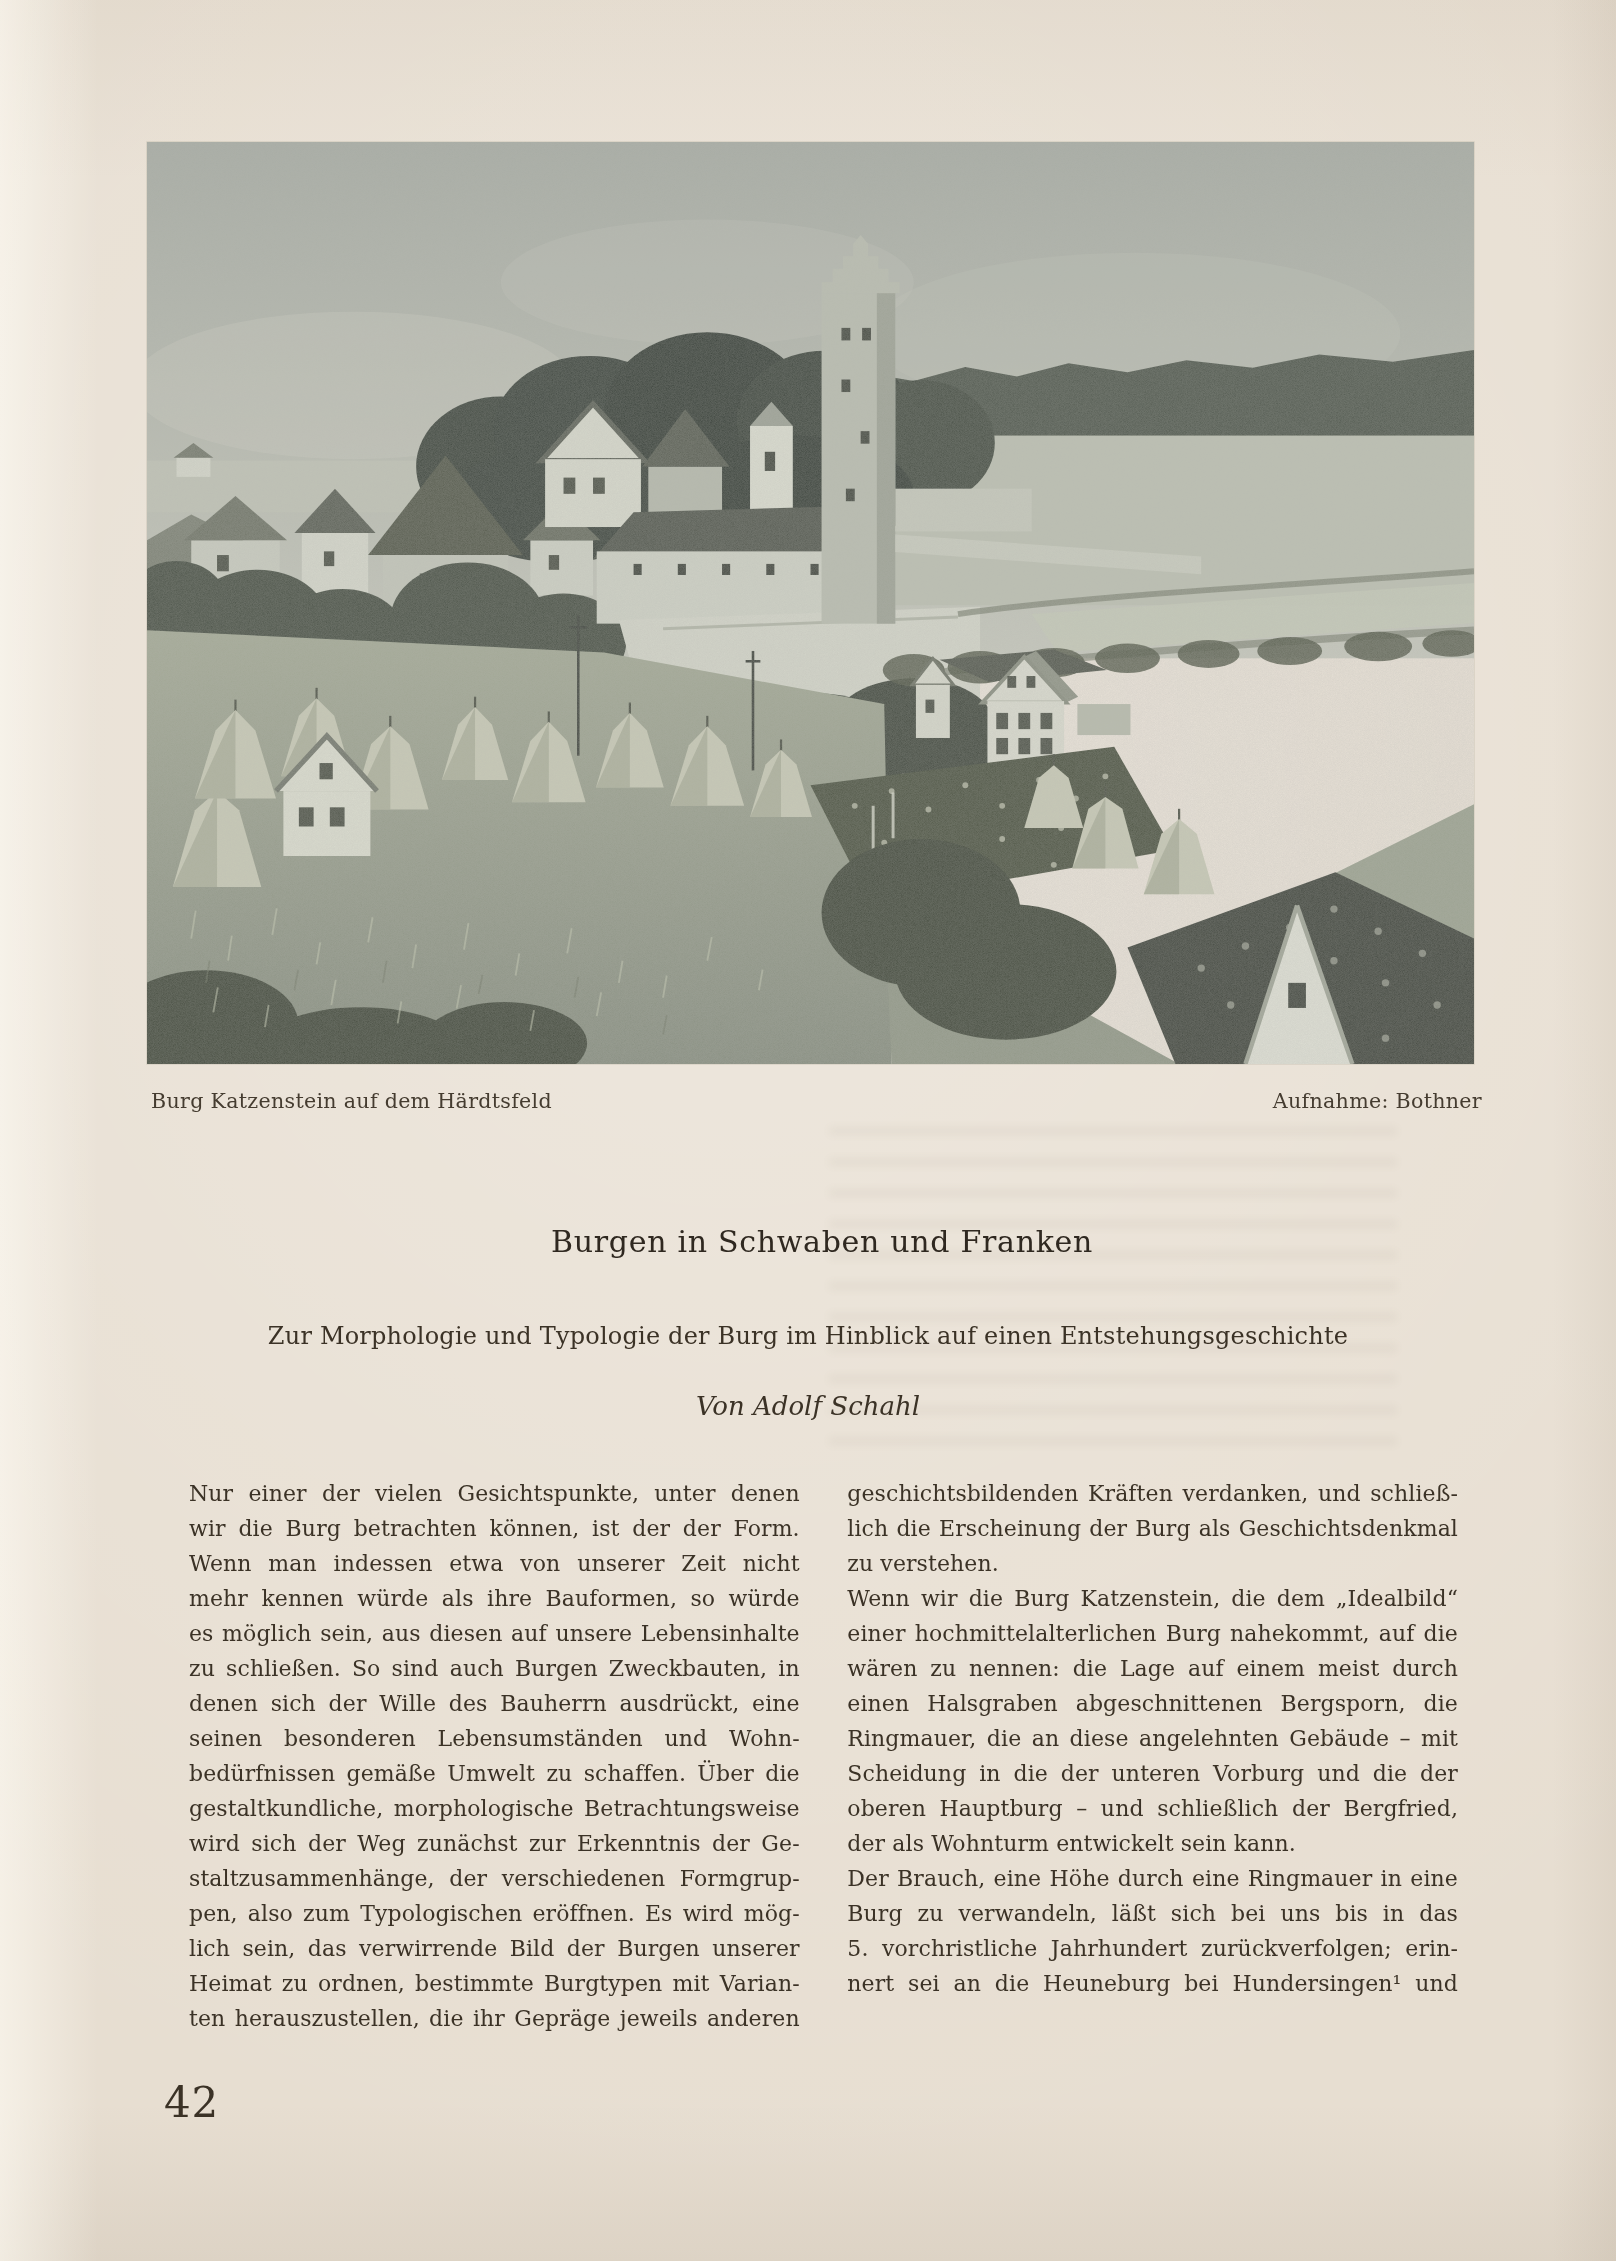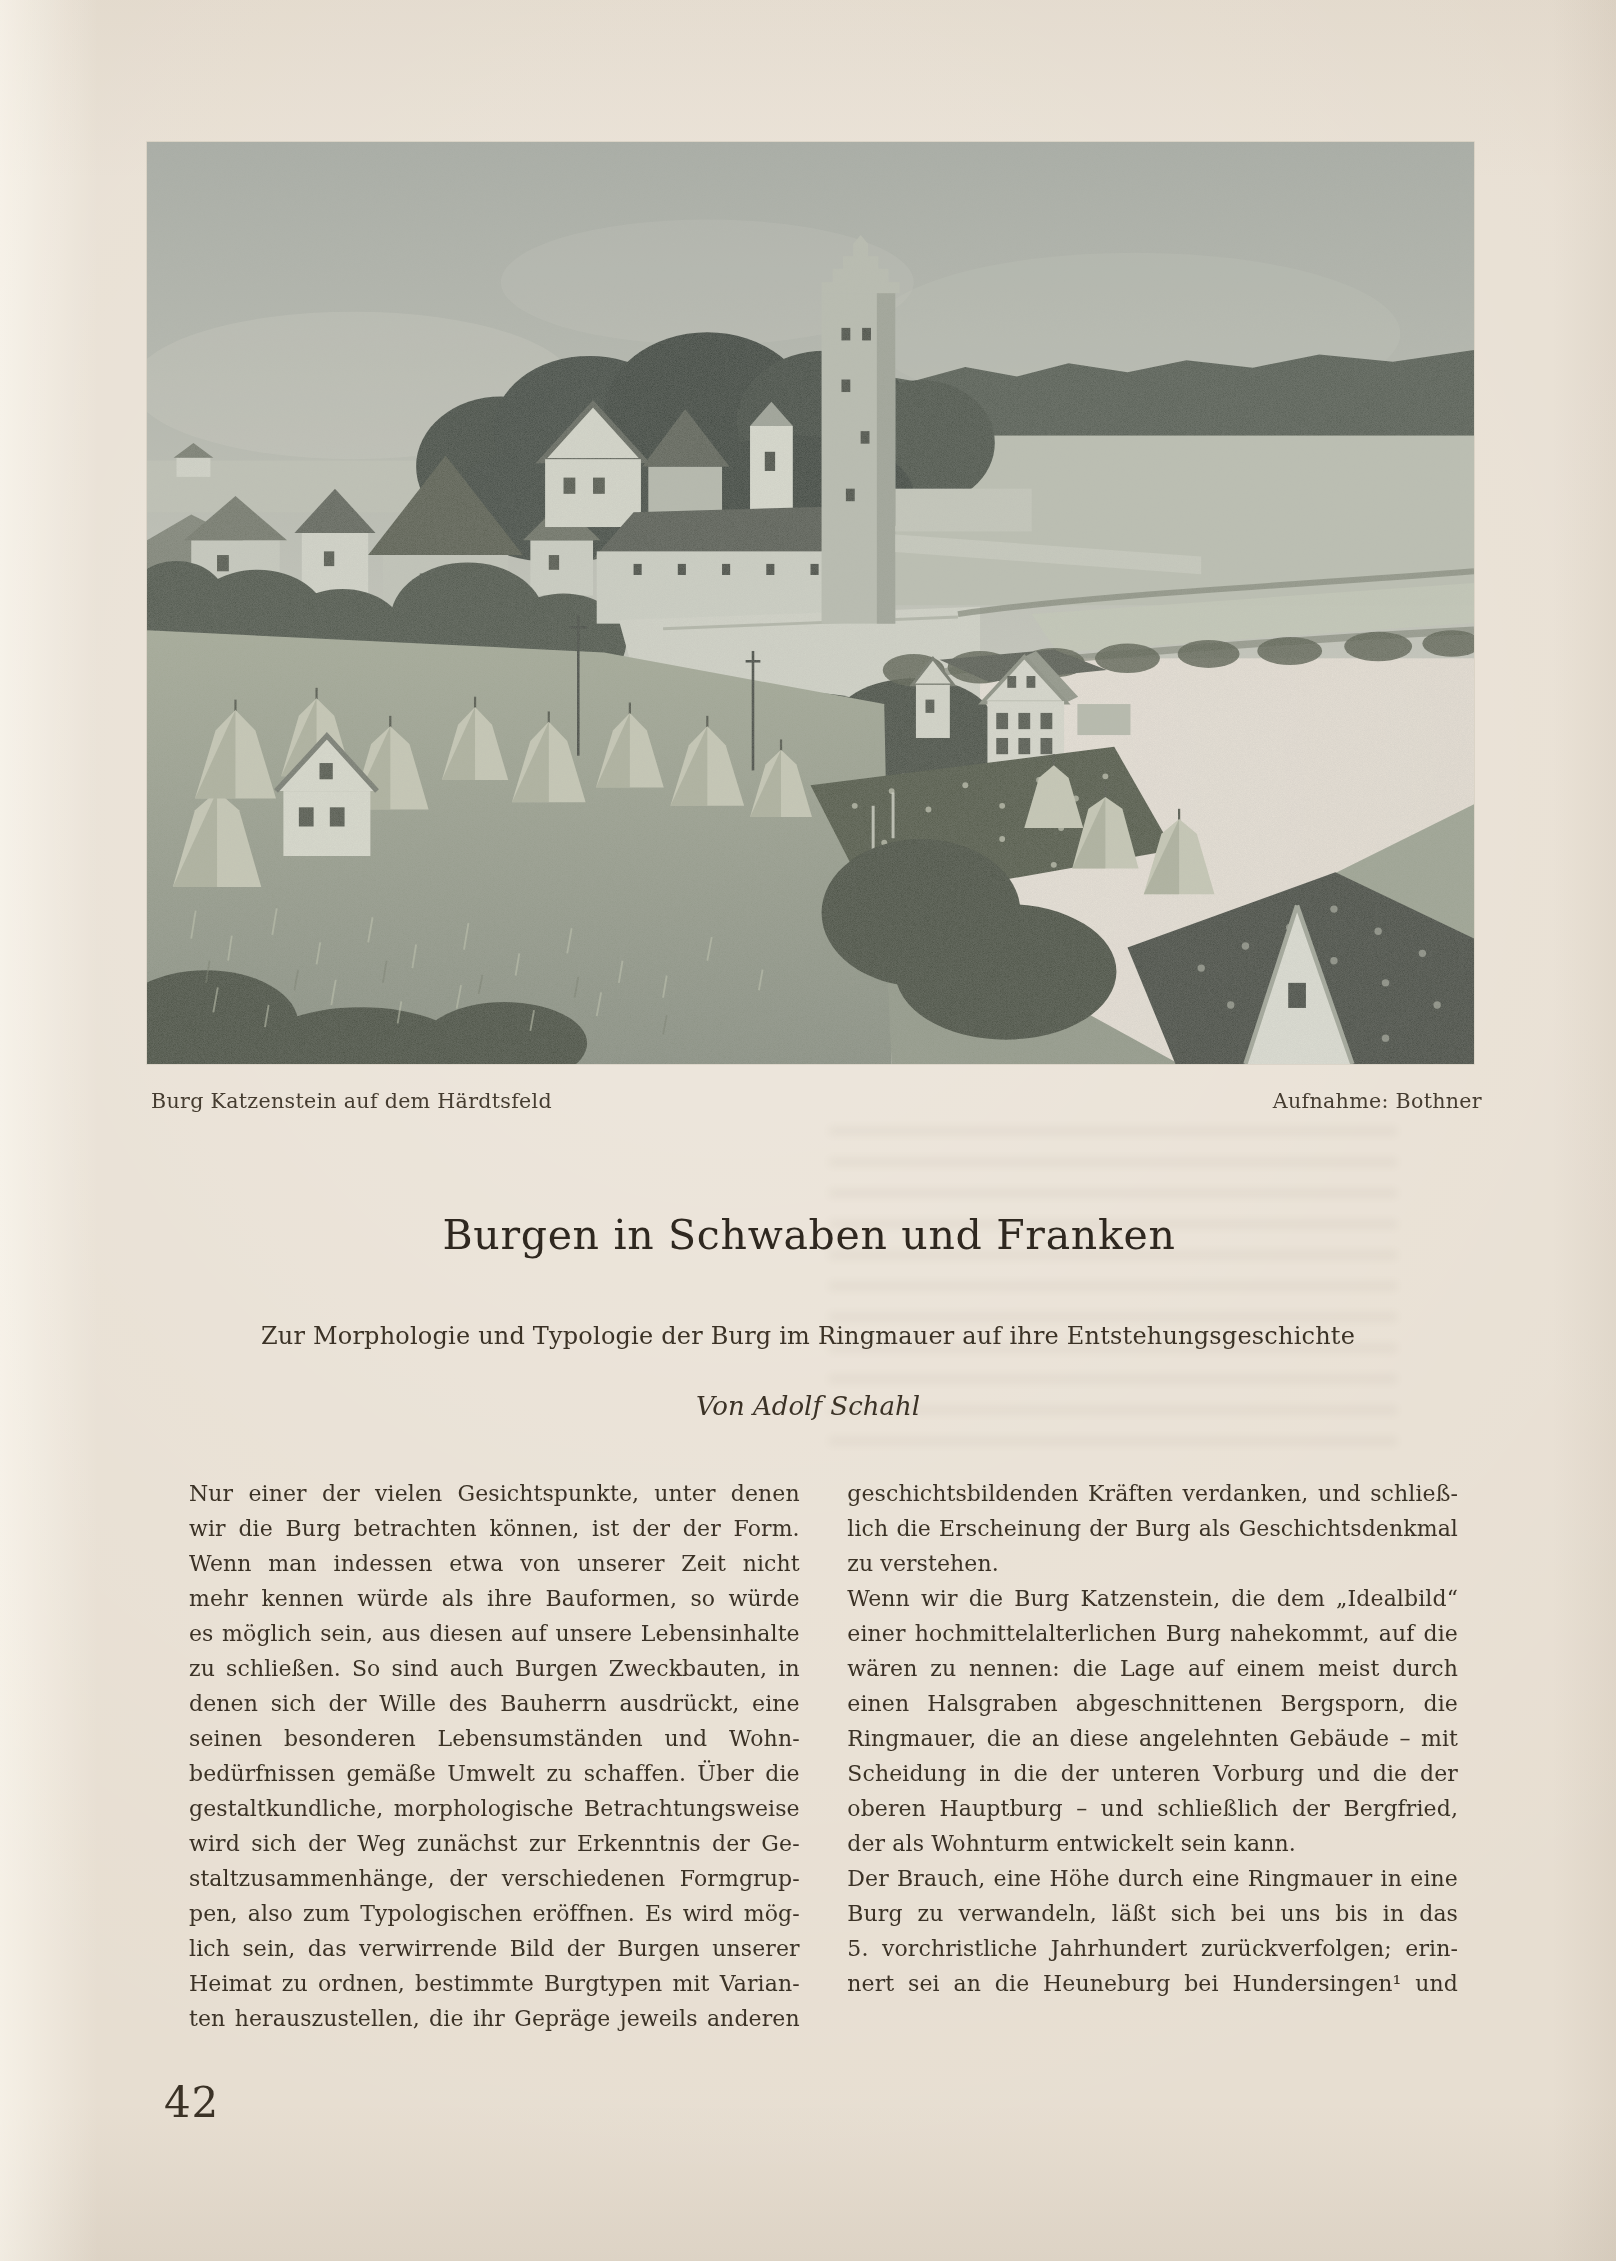--- a/index.html
+++ b/index.html
@@ -41,22 +41,22 @@
     position:absolute;left:829px;top:1104px;width:568px;height:354px;
     background:repeating-linear-gradient(180deg,
       rgba(0,0,0,0) 0px, rgba(0,0,0,0) 23px,
       rgba(104,92,70,0.20) 23px, rgba(104,92,70,0.20) 31px);
     filter:blur(4.4px);
     opacity:0.32;
     pointer-events:none;
   }
   .title{
     position:absolute;left:159px;top:1210px;width:1298px;
-    margin:1px;text-align:center;
-    font-size:41px;font-weight:normal;letter-spacing:0.7px;color:#2f2820;
+    margin:14px;text-align:center;
+    font-size:30px;font-weight:normal;letter-spacing:0.7px;color:#2f2820;
   }
   .subtitle{
     position:absolute;left:159px;top:1322px;width:1298px;
     margin:0;text-align:center;
     font-size:24px;font-weight:normal;letter-spacing:0.2px;color:#3b3226;
   }
   .byline{
     position:absolute;left:159px;top:1391px;width:1298px;
     text-align:center;font-style:italic;font-size:26px;color:#3b3226;
   }
@@ -363,21 +363,21 @@
   </figure>
 
   <div class="caption-row">
     <span>Burg Katzenstein auf dem Härdtsfeld</span>
     <span>Aufnahme: Bothner</span>
   </div>
 
   <div class="bleed"></div>
 
   <h1 class="title">Burgen in Schwaben und Franken</h1>
-  <h2 class="subtitle">Zur Morphologie und Typologie der Burg im Ringmauer auf ihre Entstehungsgeschichte</h2>
+  <h2 class="subtitle">Zur Morphologie und Typologie der Burg im Hinblick auf einen Entstehungsgeschichte</h2>
   <div class="byline">Von Adolf Schahl</div>
 
   <div class="columns">
     <div class="col">
         <div class="line">Nur einer der vielen Gesichtspunkte, unter denen</div>
         <div class="line">wir die Burg betrachten können, ist der der Form.</div>
         <div class="line">Wenn man indessen etwa von unserer Zeit nicht</div>
         <div class="line">mehr kennen würde als ihre Bauformen, so würde</div>
         <div class="line">es möglich sein, aus diesen auf unsere Lebensinhalte</div>
         <div class="line">zu schließen. So sind auch Burgen Zweckbauten, in</div>

